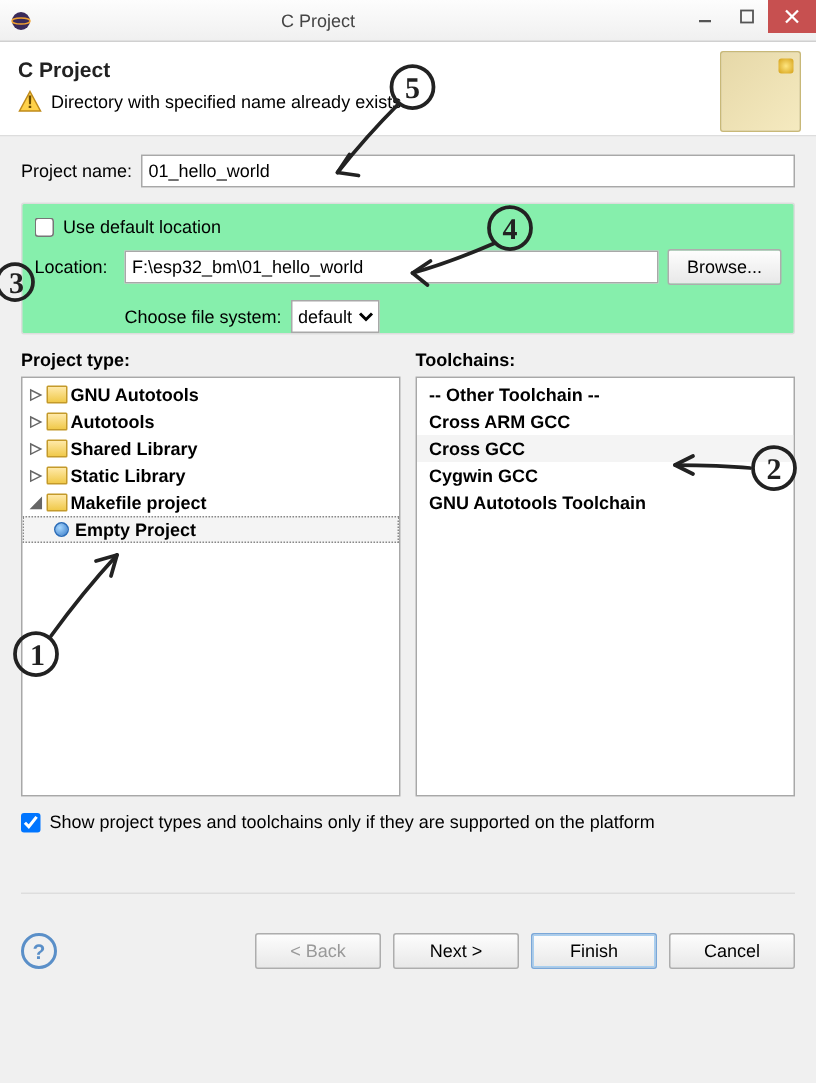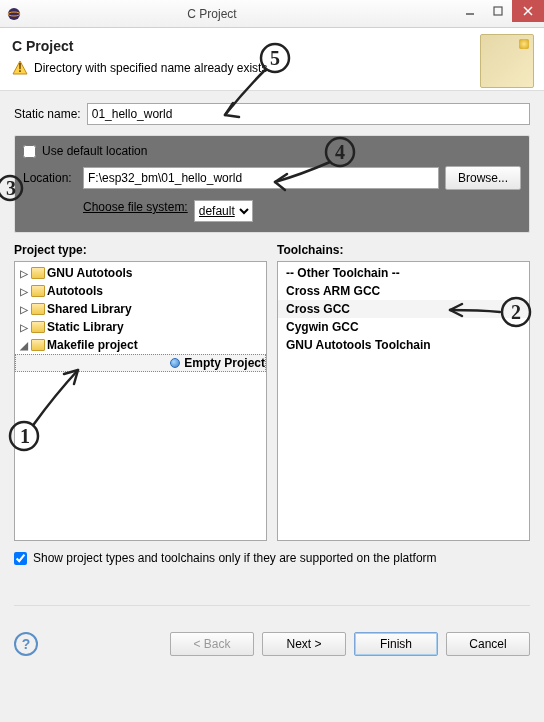--- a/index.html
+++ b/index.html
@@ -22,37 +22,37 @@
 .header-img { position: absolute; right: 10px; top: 6px; width: 54px; height: 54px; background: linear-gradient(135deg,#e6d8a8,#f5eac0); border: 1px solid #c8b878; border-radius: 2px; }
 .header-img::after{content:"";position:absolute;top:4px;right:4px;width:10px;height:10px;background:radial-gradient(circle,#ffe680,#d4a017);border-radius:2px;}
 
 
 .body { background: #f0f0f0; padding: 12px 14px 8px; }
 
 .field-row { display: flex; align-items: center; margin-bottom: 10px; gap: 6px; }
 .field-row label { white-space: nowrap; }
 .field-row input[type=text] { flex: 1; height: 22px; border: 1px solid #a8a8a8; padding: 0 4px; background: #fff; }
 
-.loc-block { border: 1px solid #ddd; padding: 8px 8px 10px; margin-bottom: 10px; background: #737373; border-radius: 2px; }
+.loc-block { border: 1px solid #ddd; padding: 8px 8px 0; margin-bottom: 10px; background: #86efac; border-radius: 2px; }
 .chk-row { display: flex; align-items: center; gap: 6px; margin-bottom: 8px; }
 .loc-row { display: flex; align-items: center; gap: 6px; margin-bottom: 10px; }
 .loc-row label { width: 54px; }
 .loc-row input { flex: 1; height: 22px; border: 1px solid #a8a8a8; padding: 0 4px; background: #fff; }
 .btn { height: 24px; padding: 0 12px; background: linear-gradient(#fdfdfd,#e8e8e8); border: 1px solid #adadad; border-radius: 2px; cursor: pointer; }
-.fs-row { display: flex; align-items: flex-start; gap: 6px; margin-left: 60px; text-decoration: underline; }
+.fs-row { display: flex; align-items: center; gap: 6px; margin-left: 60px; }
 select { height: 22px; border: 1px solid #a8a8a8; background: #fff; }
 
 .lists { display: flex; gap: 10px; margin-top: 8px; }
 .listcol { flex: 1; display: flex; flex-direction: column; font-weight: bold; }
 .listcol .lbl { margin-bottom: 4px; }
 .listbox { border: 1px solid #a8a8a8; background: #fff; height: 280px; overflow: auto; padding: 2px 0; }
 .tree-item { display: flex; align-items: center; height: 18px; padding-left: 4px; gap: 2px; white-space: nowrap; }
 .tree-item .arrow { width: 10px; text-align: center; color: #666; font-size: 10px; }
 .tree-item .folder { width: 14px; height: 12px; background: linear-gradient(#ffe9a8,#f0c94a); border: 1px solid #c49a2a; border-radius: 1px; position: relative; }
-.tree-item.level1 { padding-left: 20px; justify-content: flex-end; }
+.tree-item.level1 { padding-left: 20px; }
 .tree-item .bullet { width: 10px; height: 10px; border-radius: 50%; background: radial-gradient(circle at 35% 35%,#a8d8ff,#3a7cc8); border: 1px solid #2a6cb8; margin-right: 2px; }
 .tree-item.selected { background: #f4f4f4; border: 1px dotted #888; }
 .tc-item { height: 18px; padding: 0 8px; display: flex; align-items: center; }
 .tc-item.selected { background: #f4f4f4; }
 
 .bottom-chk { display: flex; align-items: flex-end; gap: 6px; margin-top: 10px; }
 
 
 .sep { border: none; border-top: 1px solid #ddd; margin: 40px 0 10px; }
 
@@ -114,21 +114,21 @@
         </svg>
     </span>
     <span>Directory with specified name already exists.</span>
   </div>
   <div class="header-img"></div>
 </div>
 
 <div class="body">
 
   <div class="field-row">
-    <label>Static name:</label>
+    <label>Project name:</label>
     <input type="text" value="01_hello_world" style="">
   </div>
 
   <div class="loc-block">
     <div class="chk-row">
       <input type="checkbox" style="">
       <label>Use default location</label>
     </div>
     <div class="loc-row">
       <label>Location:</label>

